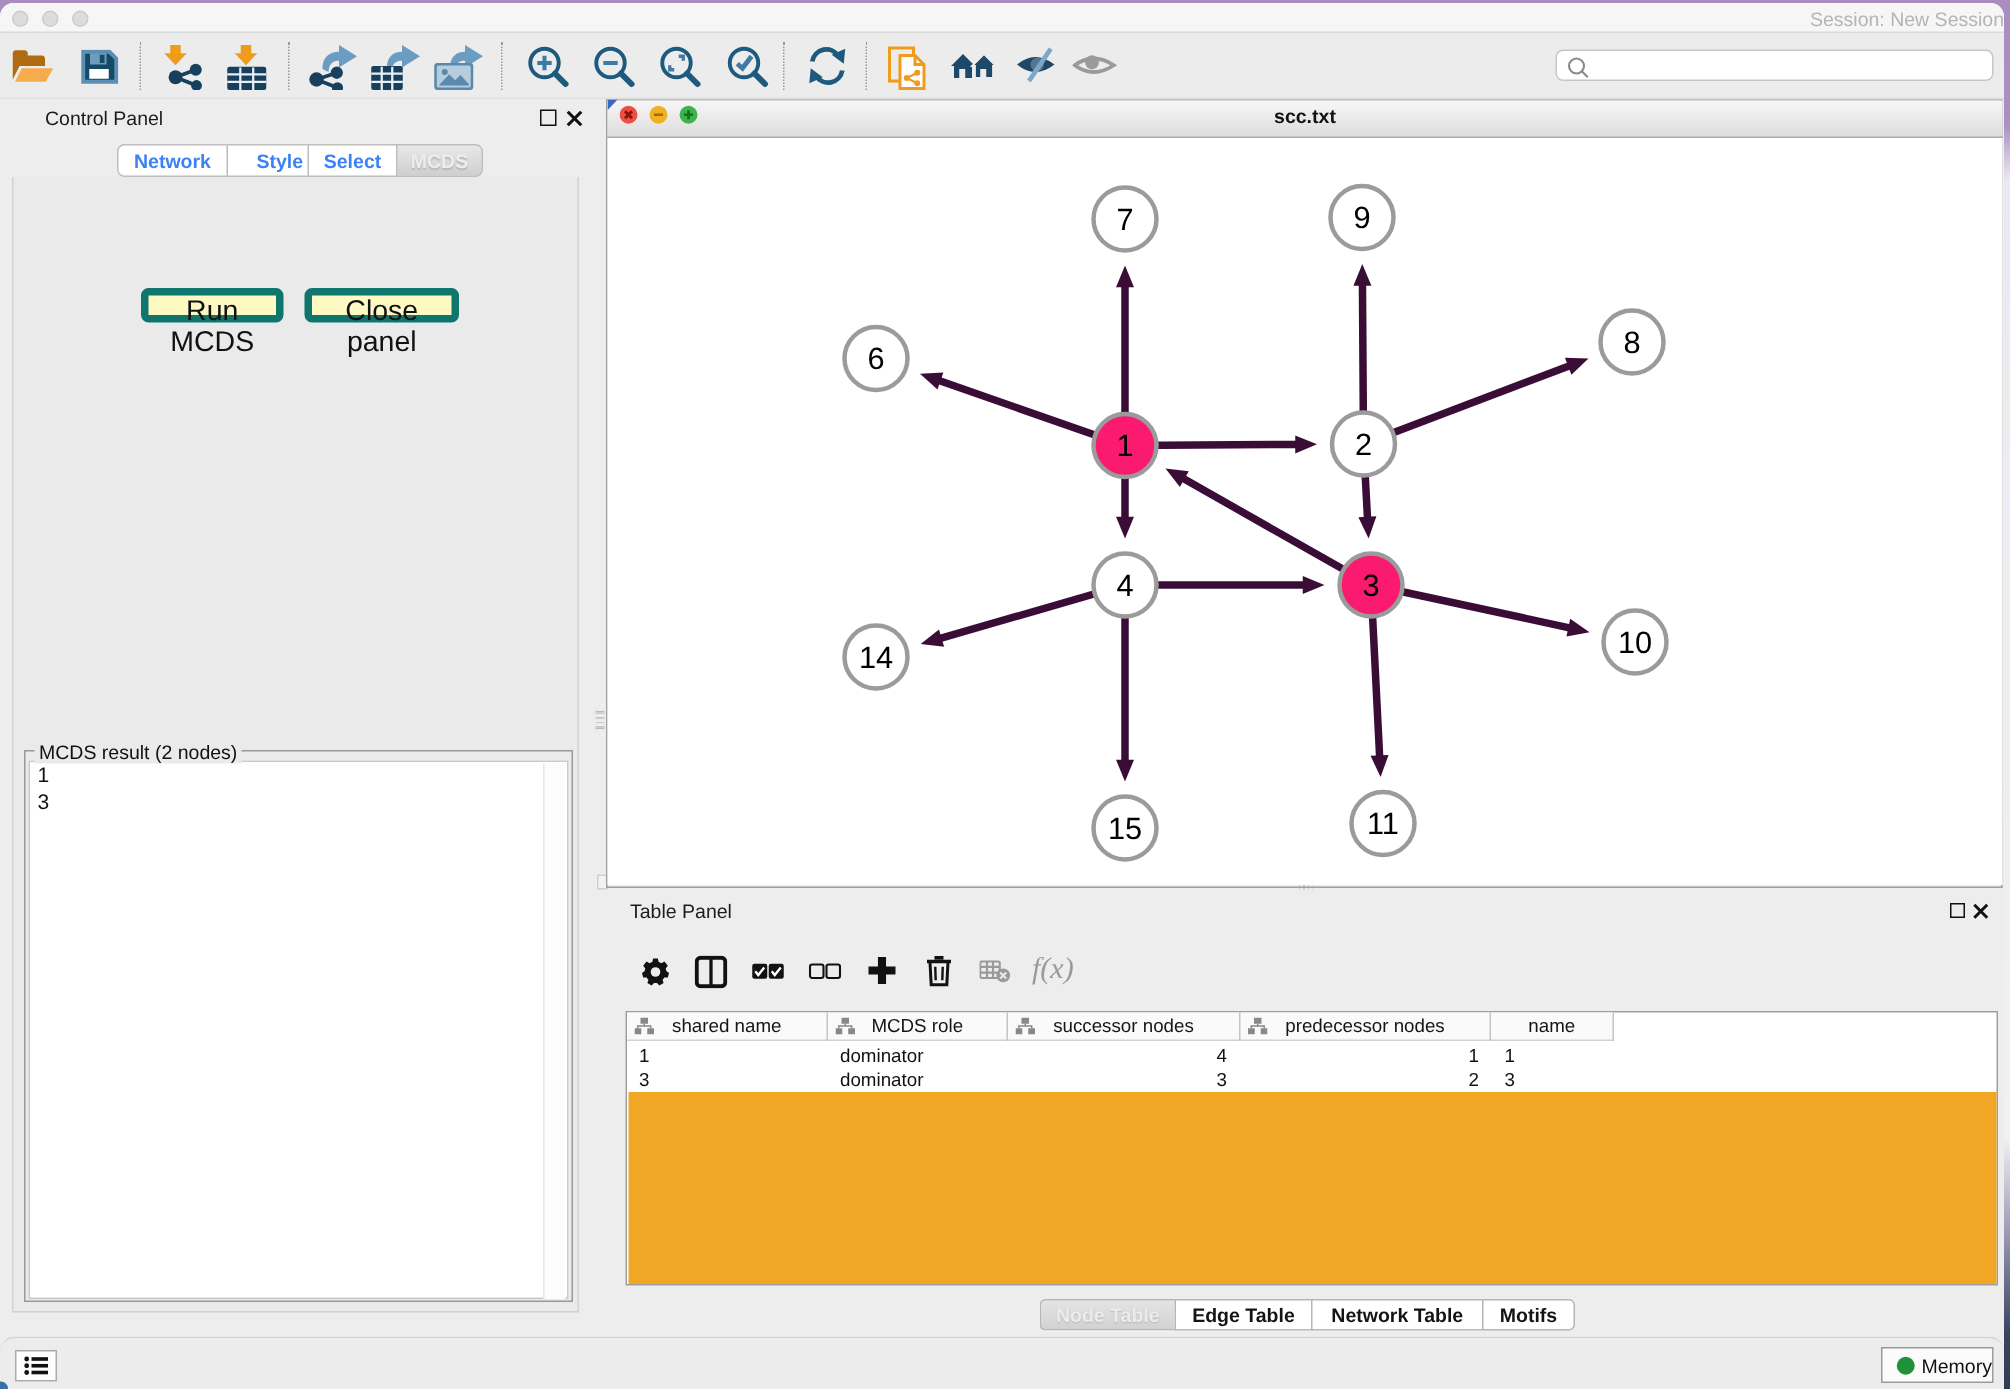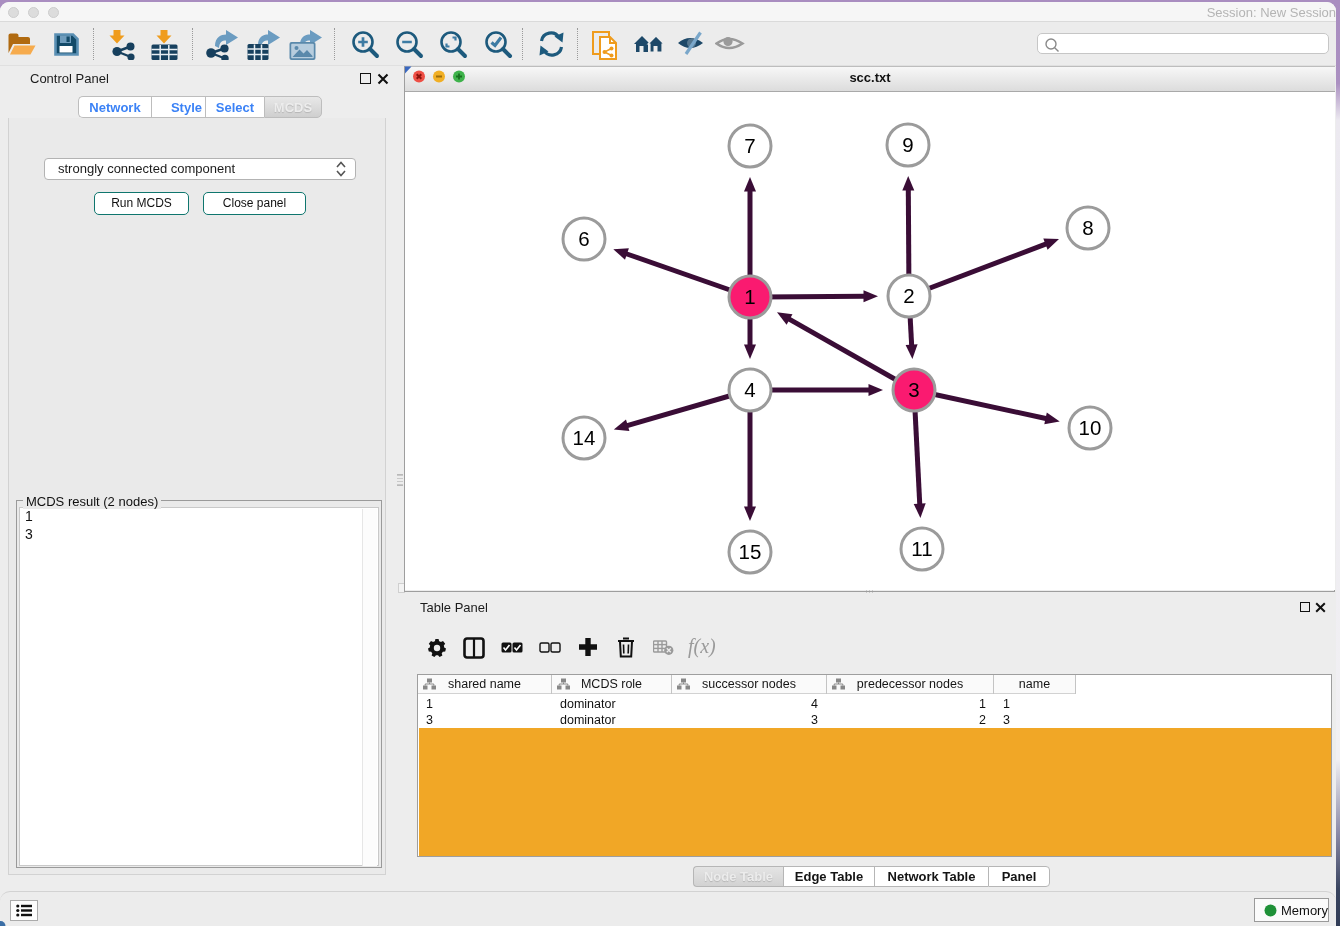--- a/index.html
+++ b/index.html
@@ -22,21 +22,21 @@
 
 
 #cp-title { left:30px; top:71px; font-size:13px; color:#1c1c1c; }
 #cp-sq { left:360px; top:73px; width:11px; height:11px; border:1.5px solid #111; }
 
 #cp-tabs { left:78px; top:96px; height:22px; }
 .tab { position:absolute; top:0; height:22px; background:#fff; border:1px solid #bdbdbd; border-right:none; font-size:13px; font-weight:bold; color:#3b82f6; text-align:center; line-height:21px; }
 #cp-inner { left:8px; top:118px; width:378px; height:757px; background:#eaeaea; border:1px solid #d2d2d2; border-top:none; }
 #opt-label { left:0; top:137px; width:392px; text-align:center; font-size:13.5px; color:#1b1b1b; }
 #opt-select { left:44px; top:158px; width:312px; height:22px; background:#fff; border:1px solid #b3b3b3; border-radius:4px; font-size:13px; color:#1b1b1b; line-height:20px; padding-left:13px; }
-.btn { position:absolute; height:23px; background:#ffffff; border:1px solid #0f766e; border-radius:5px; font-size:12px; color:#111; text-align:center; line-height:21px; }
+.btn { position:absolute; height:23px; background:#fef9c3; border:5px solid #0f766e; border-radius:5px; font-size:19px; color:#111; text-align:center; line-height:21px; }
 
 
 #fs { left:16px; top:500px; width:366px; height:368px; border:1px solid #9a9a9a; }
 #fs-legend { left:23px; top:494px; background:#eaeaea; padding:0 3px; font-size:13px; color:#111; }
 #fs-white { left:19px; top:507px; width:360px; height:359px; background:#fff; border:1px solid #c9c9c9; }
 #fs-scroll { position:absolute; right:1px; top:1px; width:15px; height:357px; background:#fcfcfc; border-left:1px solid #e6e6e6; }
 
 
 #vsplit { left:392px; top:66px; width:12px; height:824px; background:#ededed; }
 
@@ -217,26 +217,20 @@
   <svg id="cp-x" class="abs" style="left:377px; top:73px;" width="12" height="12" viewBox="0 0 12 12">
         <path d="M1.5 1.5 L10.5 10.5 M10.5 1.5 L1.5 10.5" stroke="#111" stroke-width="2.1"></path>
       </svg>
   <div class="abs" id="cp-tabs">
     <div class="tab" style="left:0px; width:73px; border-radius:5px 0 0 5px;">Network</div>
     <div class="tab" style="left:73px; width:54px;padding-left:16px;">Style</div>
     <div class="tab" style="left:127px; width:59px;">Select</div>
     <div class="tab" style="left:186px; width:58px; background:linear-gradient(180deg,#e8e8e8,#cfcfcf); color:#ededed; text-shadow:0 1px 1px #b5b5b5; border-right:1px solid #bdbdbd; border-radius:0 5px 5px 0;">MCDS</div>
   </div>
   <div id="cp-inner" class="abs"></div>
-  <div id="opt-select" class="abs">strongly connected component
-    <svg width="14" height="16" style="position:absolute;right:7px;top:2px;">
-          <path d="M3 6 L7 1.5 L11 6" fill="none" stroke="#555" stroke-width="1.6"></path>
-          <path d="M3 10 L7 14.5 L11 10" fill="none" stroke="#555" stroke-width="1.6"></path>
-        </svg>
-  </div>
   <div class="btn abs" style="left:94px; top:192px; width:95px;">Run MCDS</div>
   <div class="btn abs" style="left:203px; top:192px; width:103px;">Close panel</div>
 
   <div id="fs" class="abs"></div>
   <div id="fs-white" class="abs">
         <div id="fs-scroll"></div>
     <div style="position:absolute; left:5px; top:0px; font-size:14px; color:#111; line-height:17.5px;">1<br>3</div>
   </div>
   <div id="fs-legend" class="abs">MCDS result (2 nodes)</div>
 
@@ -413,21 +407,21 @@
     <div class="td" style="left:142px; top:38px;">dominator</div>
     <div class="td" style="left:254px; top:38px; width:146px; text-align:right;">3</div>
     <div class="td" style="left:409px; top:38px; width:159px; text-align:right;">2</div>
     <div class="td" style="left:585px; top:38px;">3</div>
     <div id="tbl-yellow"></div>
   </div>
 
   <div class="btab" style="left:693px; width:90px; background:linear-gradient(180deg,#e4e4e4,#d2d2d2); color:#ececec; text-shadow:0 1px 1px #b5b5b5; border-radius:4px 0 0 4px;">Node Table</div>
   <div class="btab" style="left:783px; width:91px;">Edge Table</div>
   <div class="btab" style="left:874px; width:114px;">Network Table</div>
-  <div class="btab" style="left:988px; width:62px; border-right:1px solid #b6b6b6; border-radius:0 4px 4px 0;">Panel</div>
+  <div class="btab" style="left:988px; width:62px; border-right:1px solid #b6b6b6; border-radius:0 4px 4px 0;">Motifs</div>
 
   <div id="statusbar" class="abs">
     <div id="sb-btn">
       <svg width="16" height="13" viewBox="0 0 16 13" style="margin:3px 0 0 5px;">
         <circle cx="1.8" cy="2" r="1.6" fill="#111"></circle>
             <rect x="5" y="0.8" width="11" height="2.4" fill="#111"></rect>
         <circle cx="1.8" cy="6.5" r="1.6" fill="#111"></circle>
             <rect x="5" y="5.3" width="11" height="2.4" fill="#111"></rect>
         <circle cx="1.8" cy="11" r="1.6" fill="#111"></circle>
             <rect x="5" y="9.8" width="11" height="2.4" fill="#111"></rect>

